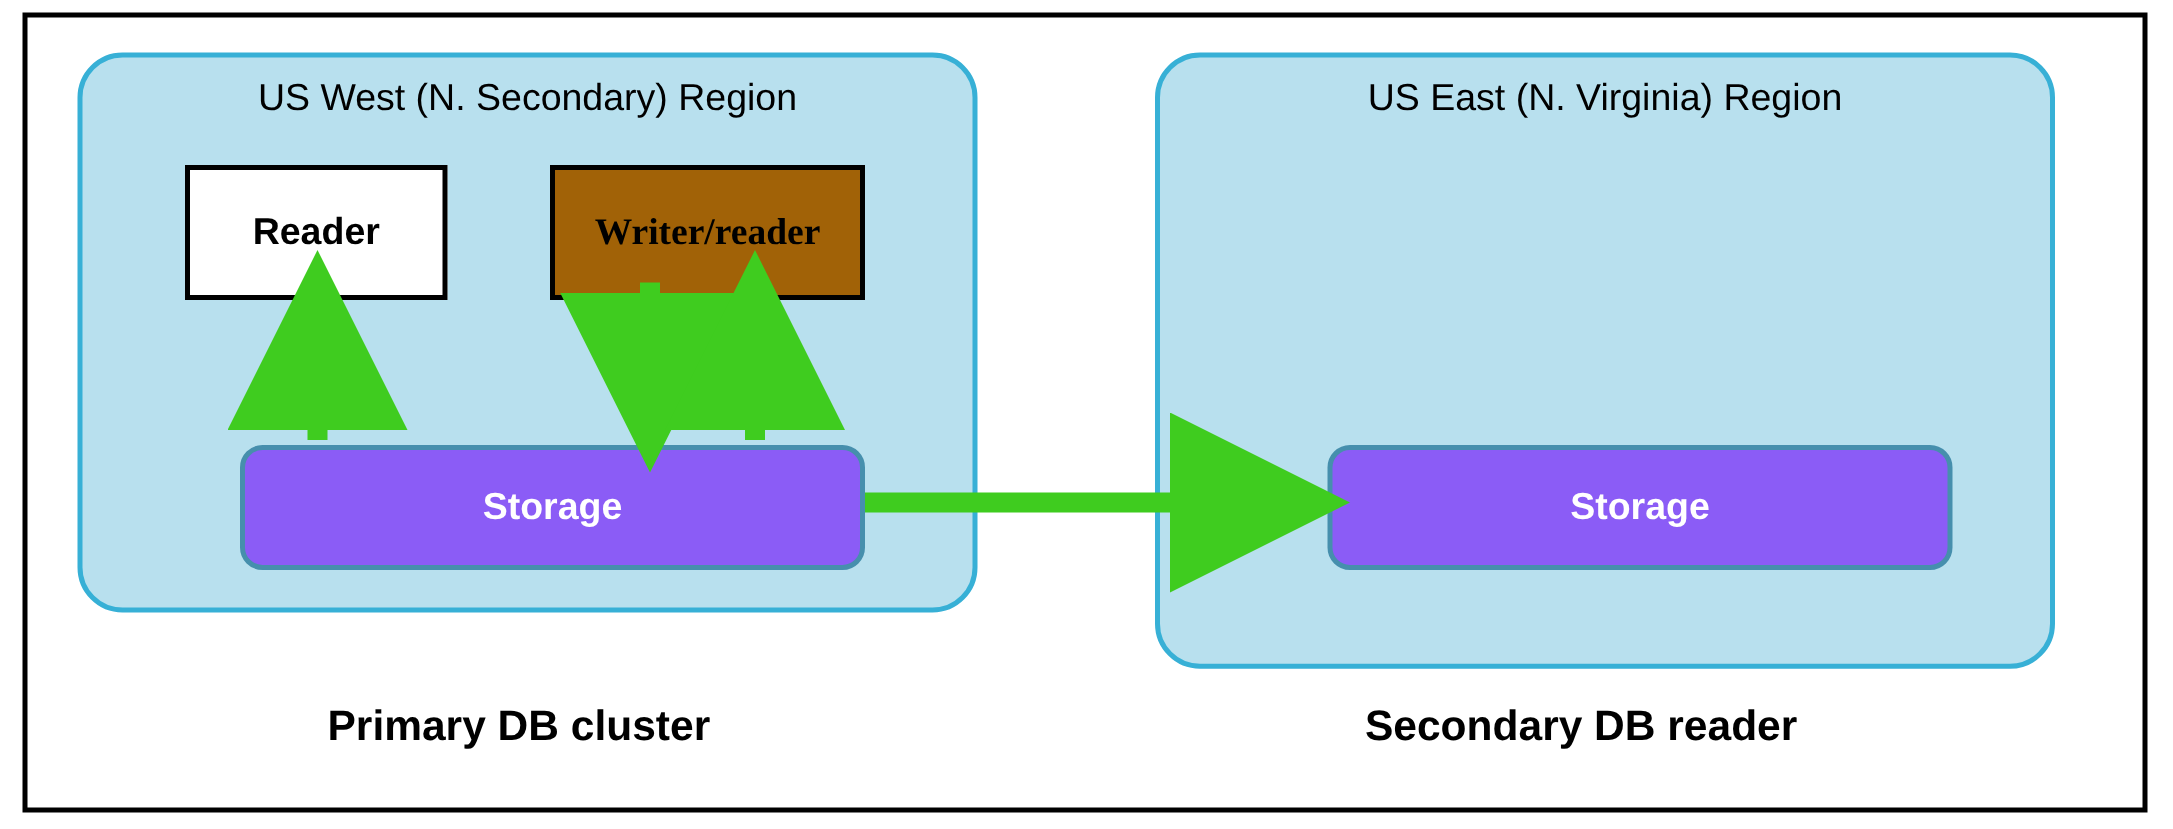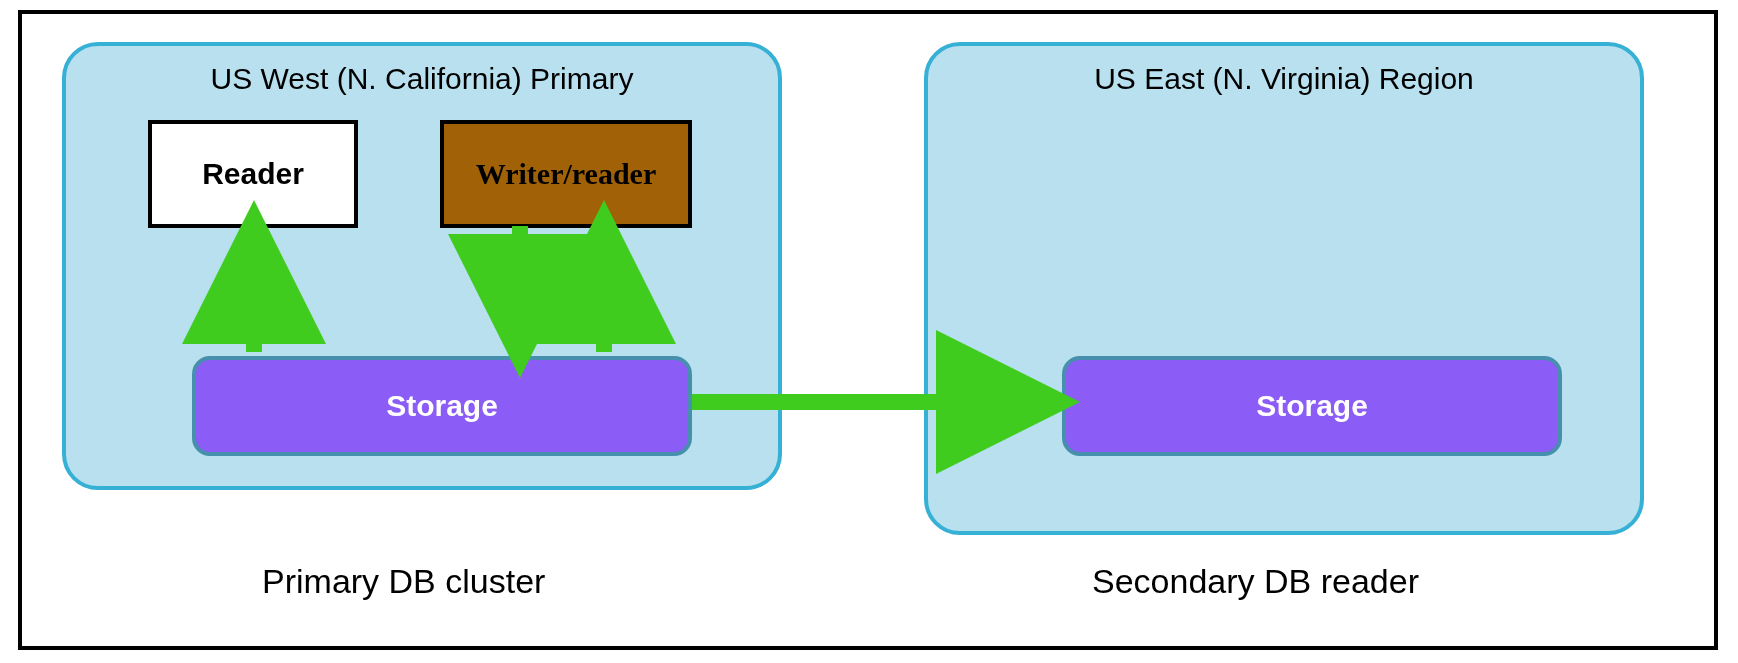--- a/index.html
+++ b/index.html
@@ -38,57 +38,58 @@
   }
   .node {
     position: absolute;
     box-sizing: border-box;
     border: 4px solid #000;
     display: flex;
     align-items: center;
     justify-content: center;
     font-size: 30px;
     font-weight: 600;
+    margin-top: 12px;
   }
   .node.reader { background: #ffffff; color:#000; }
   .node.writer { background: #a16207; color:#000;font-family:Liberation Serif, serif; }
   .storage {
     position: absolute;
     background: #8b5cf6;
     border: 4px solid #468fad;
     border-radius: 18px;
     box-sizing: border-box;
     display: flex;
     align-items: center;
     justify-content: center;
     color: #ffffff;
     font-size: 30px;
     font-weight: 700;
   }
   .caption {
     position: absolute;
     font-size: 34px;
-    font-weight: 400;
+    font-weight: 700;
     color: #000;
   }
   svg.arrows {
     position: absolute;
     left: 0; top: 0;
     width: 100%;
     height: 100%;
     pointer-events: none;
   }
 </style>
 </head>
 <body>
 
 <div class="outer-frame">
 
   <div class="region-box" style="left:40px; top:28px; width:720px; height:448px;">
-    <div class="region-title">US West (N. California) Primary</div>
+    <div class="region-title">US West (N. Secondary) Region</div>
 
     <div class="node reader" style="left:82px; top:74px; width:210px; height:108px;">
       <span>Reader</span>
     </div>
 
     <div class="node writer" style="left:374px; top:74px; width:252px; height:108px;">
       <span>Writer/reader</span>
     </div>
 
     <div class="storage" style="left:126px; top:310px; width:500px; height:100px;">

